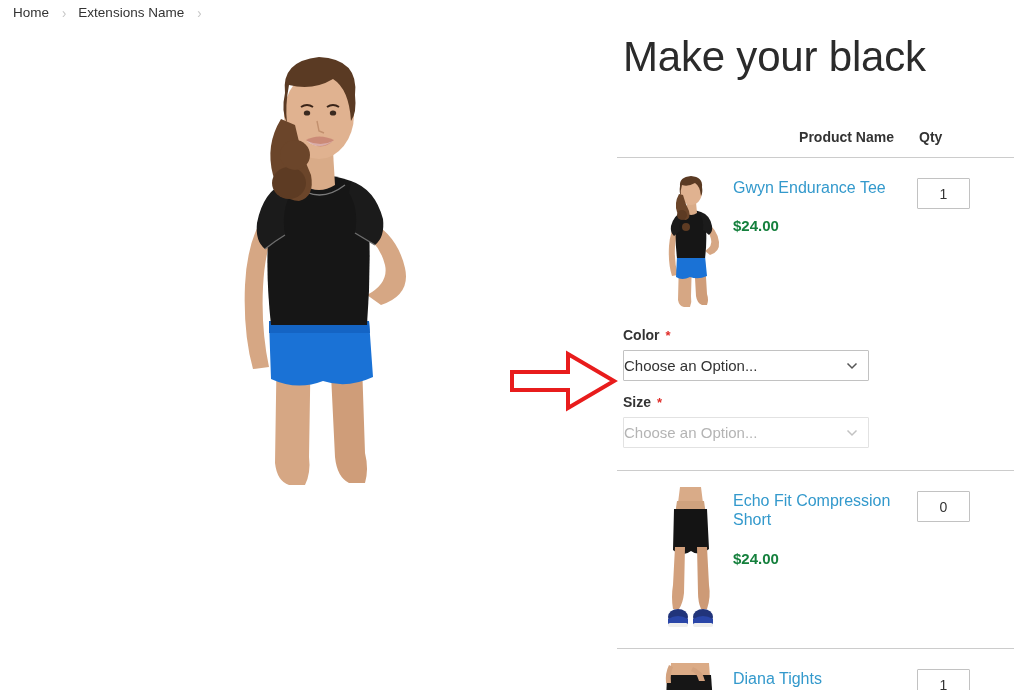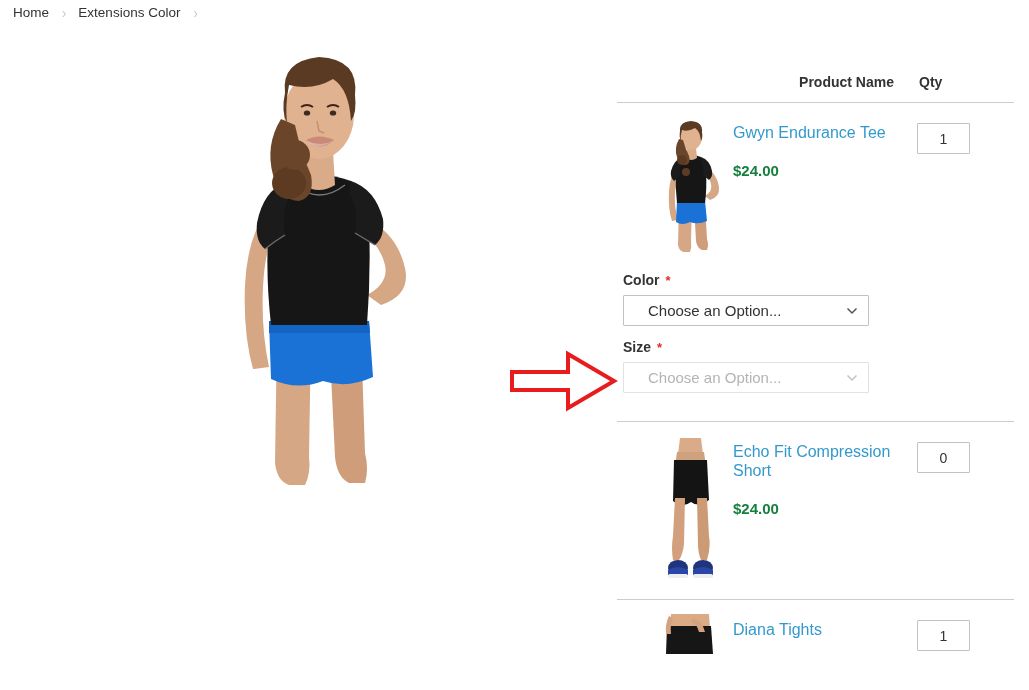--- a/index.html
+++ b/index.html
@@ -95,49 +95,49 @@
     width: 53px; height: 31px; margin-left: 23px;
     border: 1px solid #c2c2c2; background: #fff;
     font-family: "Liberation Sans", sans-serif;
     font-size: 14px; color: #333; text-align: center;
     border-radius: 1px; padding: 0; outline: none;
   }
 
   
   .options { padding: 2px 0 22px 6px; }
   .field { margin-bottom: 13px; }
-  .field:last-child { margin-bottom: 6px; }
+  .field:last-child { margin-bottom: 0; }
   .field-label {
     display: block; font-size: 14px; font-weight: bold; color: #333333;
     margin-bottom: 7px;
   }
   .required-mark { color: #e02b27; font-weight: bold; margin-left: 6px; font-size: 13px; }
   .select-wrap { position: relative; width: 246px; height: 31px; }
   .sel {
     width: 246px; height: 31px;
     border: 1px solid #c2c2c2; background: #ffffff;
     font-family: "Liberation Sans", sans-serif;
     font-size: 15px; color: #333333;
-    padding: 0 28px 0 24px; line-height: 29px;
+    padding: 0 28px 0 0; line-height: 29px;
     border-radius: 1px;
     appearance: none; -webkit-appearance: none;
     white-space: nowrap; overflow: hidden;
   }
   .sel.disabled { border-color: #e2e2e2; color: #b4b4b4; background: #fff; }
   .chev { position: absolute; right: 11px; top: 10px; width: 12px; height: 12px; pointer-events: none; }
 </style>
 </head>
 <body>
 
 <div id="page">
 
   <nav class="breadcrumb">
     <a class="bc-link" href="#">Home</a>
     <span class="bc-sep">›</span>
-    <a class="bc-link" href="#">Extensions Color</a>
+    <a class="bc-link" href="#">Extensions Name</a>
     <span class="bc-sep">›</span>
   </nav>
 
   <div class="gallery">
     <div class="hero-wrap">
       <svg class="hero-svg" viewBox="0 0 300 470">
         <rect x="0" y="0" width="300" height="470" fill="#ffffff"></rect>
 
         <path d="M108 300 L106 430 Q108 448 120 452 L136 452 Q142 440 140 424 L142 300 Z" fill="#d6a784"></path>
         <path d="M160 300 L166 424 Q168 444 180 450 L196 450 Q200 436 196 420 L192 300 Z" fill="#cf9d79"></path>
@@ -176,20 +176,21 @@
         <path d="M137 107 Q150 100 165 107 Q152 120 137 107 Z" fill="#b96a63" opacity="0.55"></path>
       </svg>
     </div>
   </div>
 
   <svg class="red-arrow" viewBox="0 0 110 62">
     <polygon points="4,22 60,22 60,4 106,31 60,58 60,40 4,40" fill="#ffffff" stroke="#e81c1c" stroke-width="4" stroke-linejoin="miter"></polygon>
   </svg>
 
   <div class="product-info">
+    <h1 class="page-title">Make your black</h1>
 
     <table class="grouped-table">
       <thead>
         <tr>
           <th>Product Name</th>
           <th class="qty-col">
             <span class="qty-head-inner">Qty</span>
           </th>
         </tr>
       </thead>

